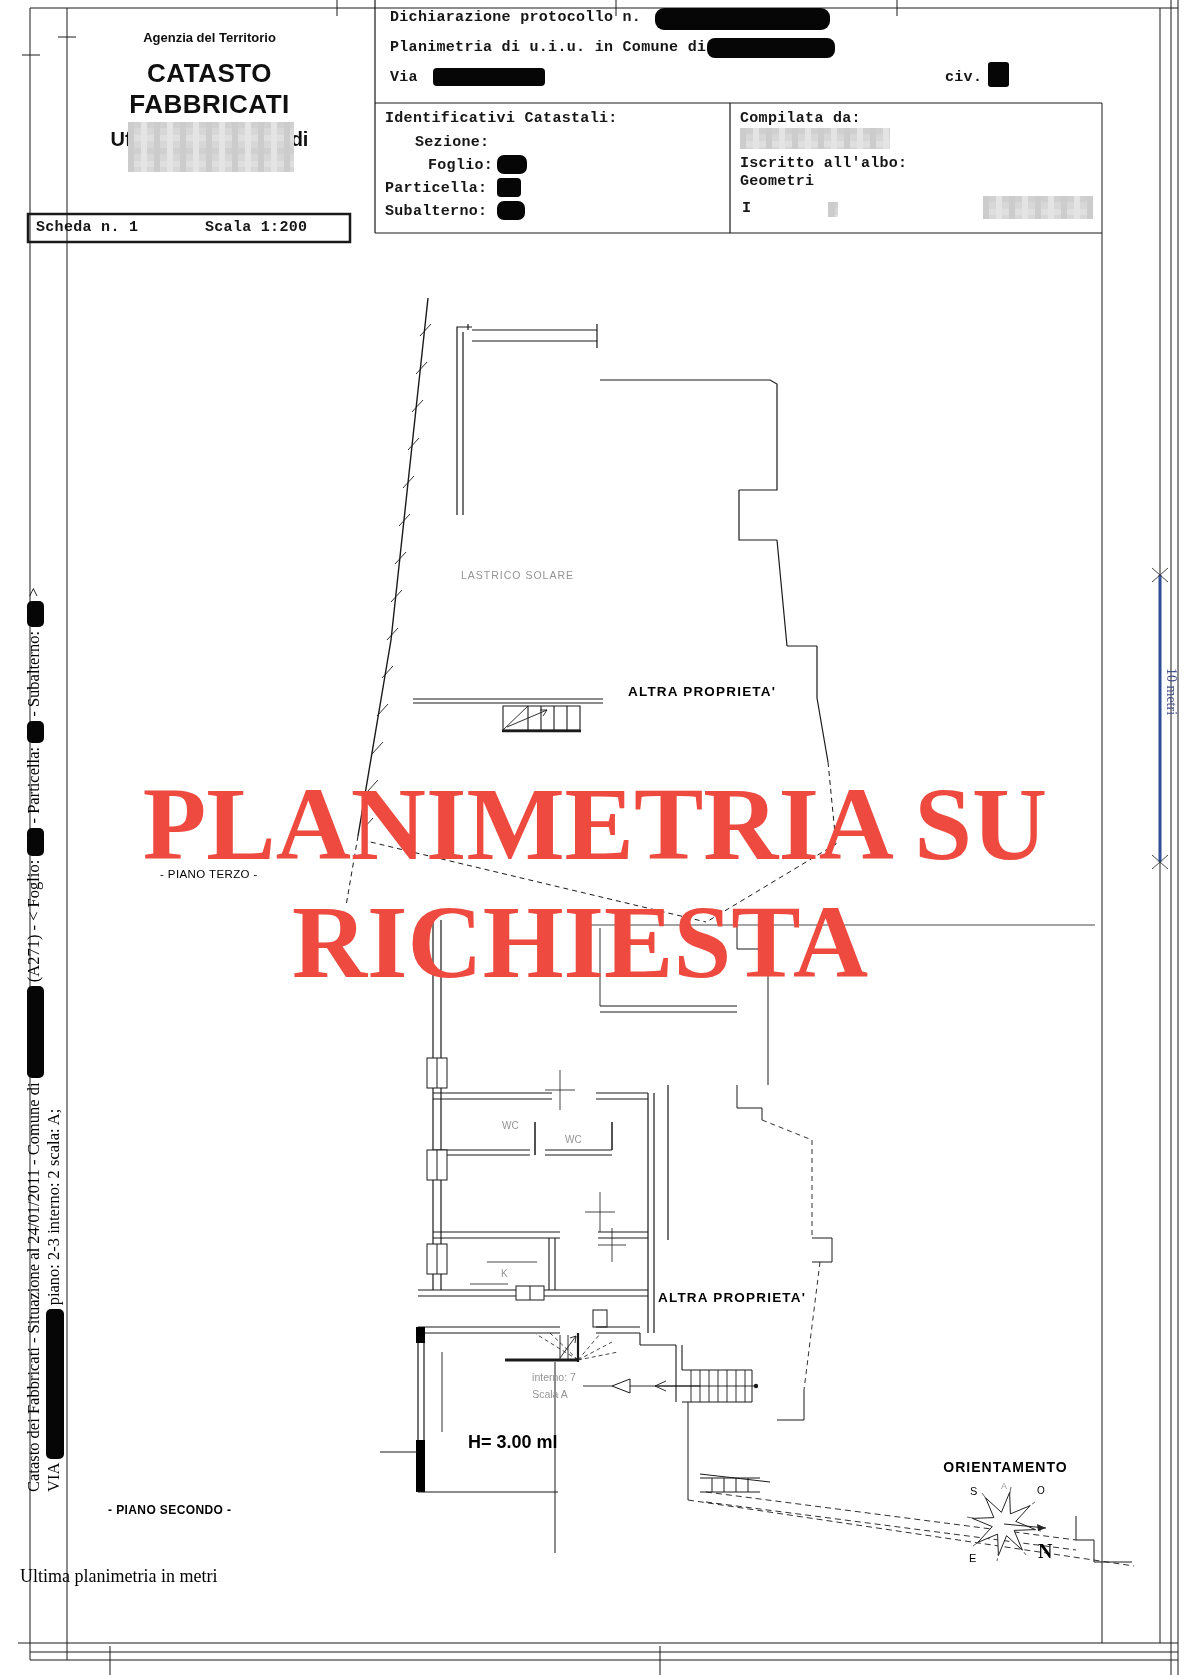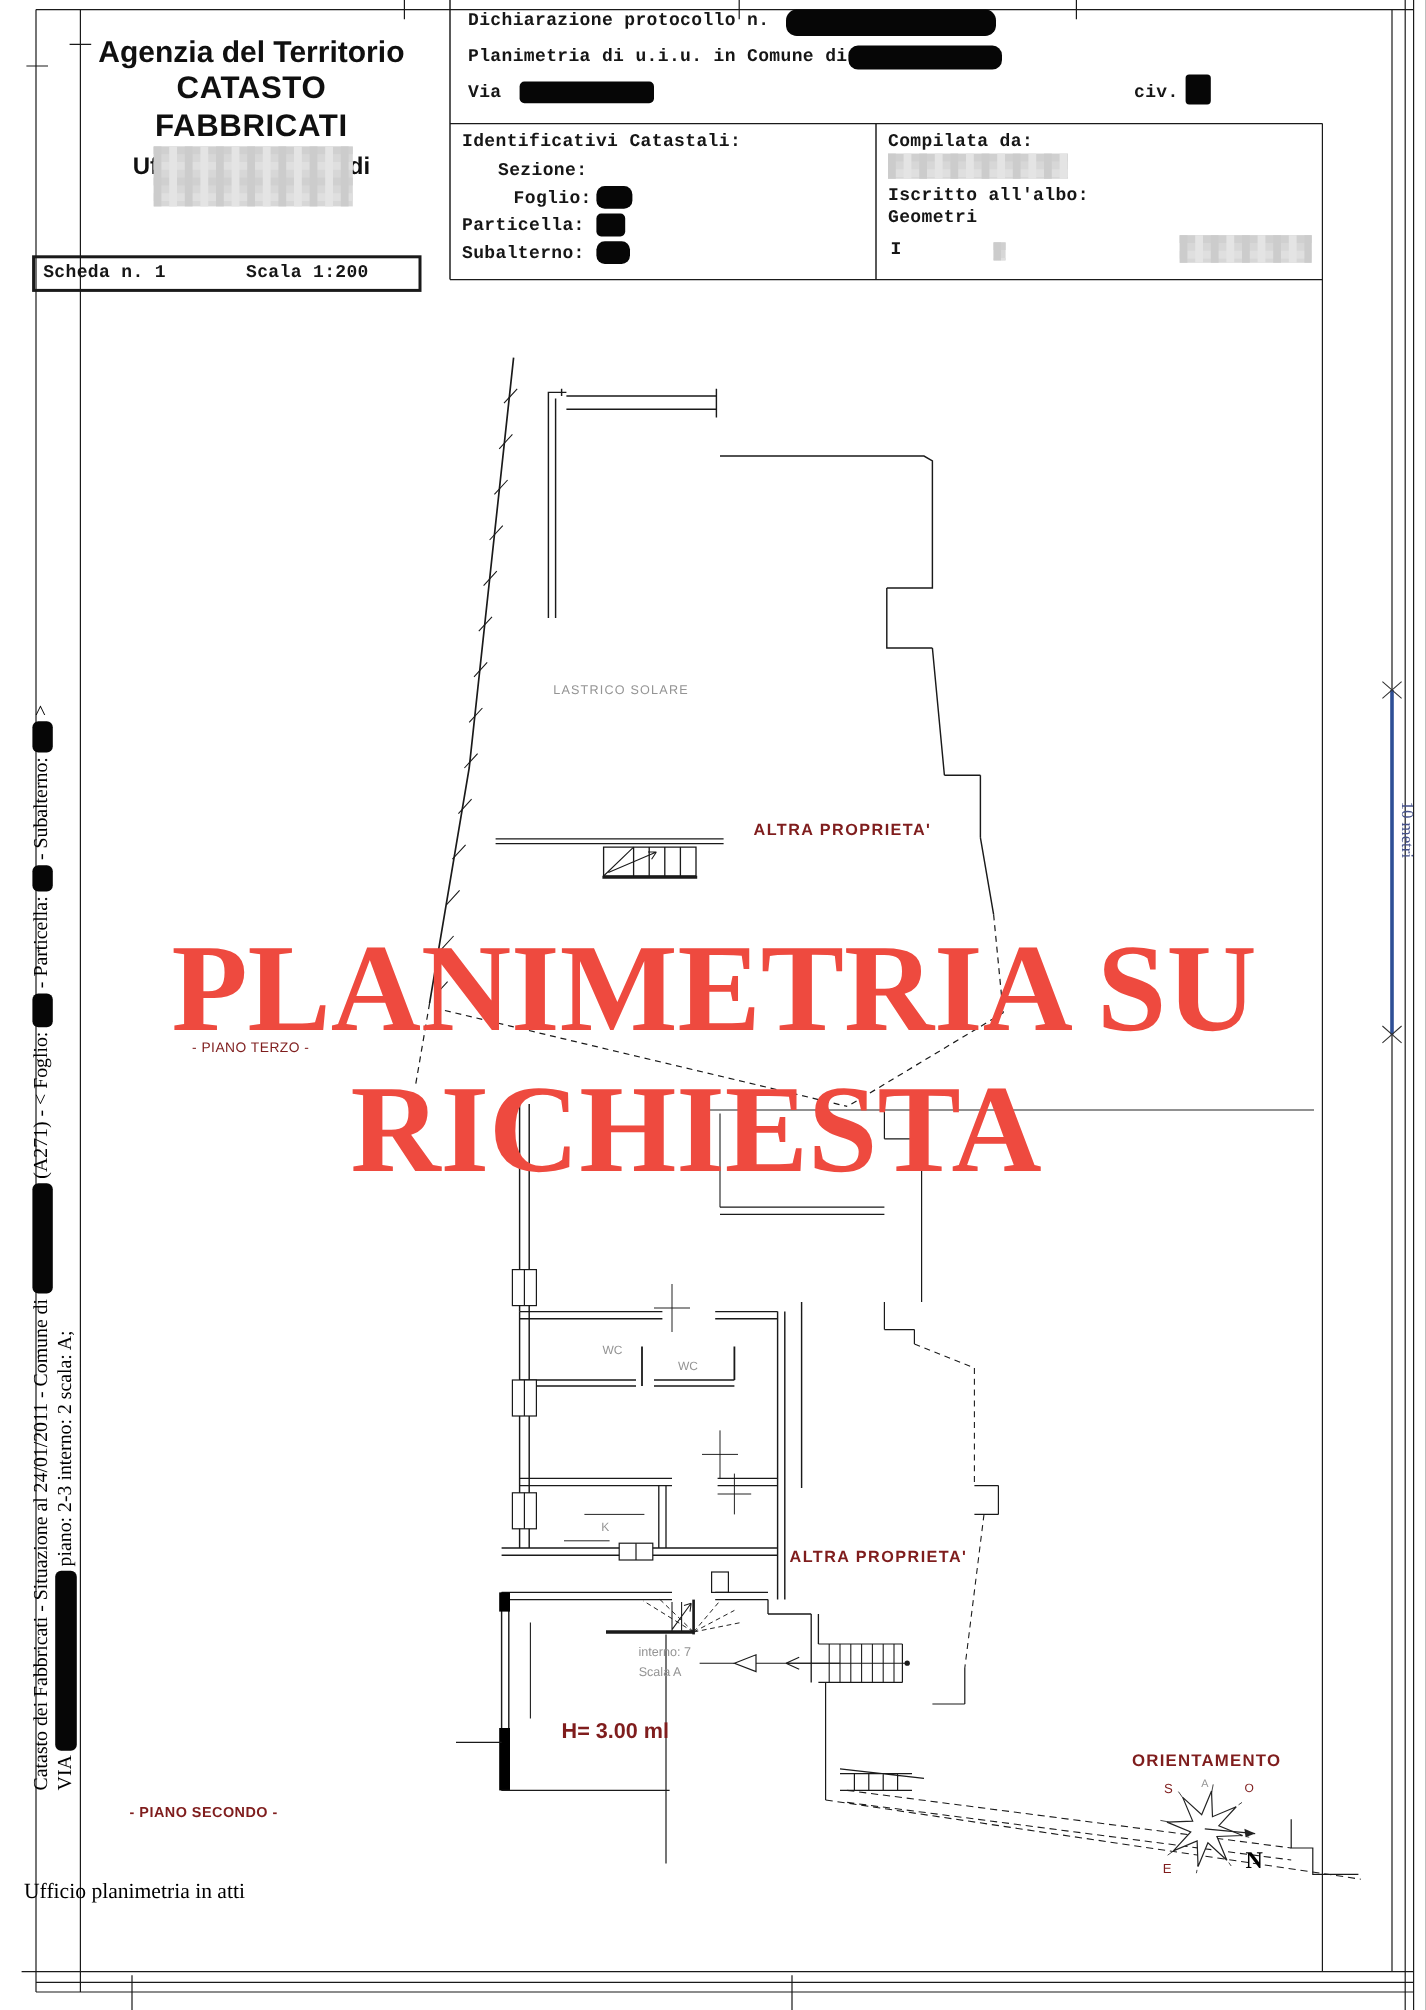--- a/index.html
+++ b/index.html
@@ -19,21 +19,21 @@
   .blob.abs{position:absolute;}
   
   .px{background-color:#d7d7d7;
       background-image:linear-gradient(90deg,#cccccc 25%,transparent 25%,transparent 50%,#e4e4e4 50%,#e4e4e4 75%,transparent 75%),
                        linear-gradient(#d0d0d0 25%,transparent 25%,transparent 50%,#dfdfdf 50%,#dfdfdf 75%,transparent 75%);
       background-size:26px 26px;}
   
   .wm{font-family:"Liberation Serif","DejaVu Serif",serif;font-weight:bold;color:#ee4a3f;
       text-align:center;line-height:1;white-space:nowrap;}
   
-  .plabel{font-family:"Liberation Sans",sans-serif;color:#7f1d1d;white-space:nowrap;}
+  .plabel{font-family:"Liberation Sans",sans-serif;color:#000000;white-space:nowrap;}
   .gray{color:#949494;}
   
   .vup{position:absolute;transform-origin:0 0;transform:rotate(-90deg);white-space:nowrap;}
   
   .vdown{position:absolute;transform-origin:0 0;transform:rotate(90deg);white-space:nowrap;}
 </style>
 </head>
 <body>
 
 <div id="page">
@@ -133,21 +133,21 @@
     </g>
 
     <g stroke="#222" fill="none">
       <path stroke-width="0.7" stroke-dasharray="7 3 1.5 3" d="M1011 1487 L997 1561 M967 1517 L1041 1531 M973 1546 L1035 1502 M982 1493 L1026 1555"></path>
       <polygon stroke-width="1" fill="#ffffff" points="1009.6,1492.5 1010.4,1513.9 1030.2,1505.6 1015.7,1521.4 1035.5,1529.6 1014.1,1530.4 1022.4,1550.2 1006.6,1535.7 998.4,1555.5 997.6,1534.1 977.8,1542.4 992.3,1526.6 972.5,1518.4 993.9,1517.6 985.6,1497.8 1001.4,1512.3"></polygon>
       <path stroke-width="1" d="M1004 1524 L1046 1528"></path>
       <polygon points="1046,1528 1037,1524 1038,1531" fill="#222" stroke="none"></polygon>
     </g>
   </svg>
 
-  <div class="abs agency" style="left:67px;top:30px;width:285px;font-size:25px;">Agenzia del Territorio</div>
+  <div class="abs agency" style="left:67px;top:30px;width:285px;font-size:13px;">Agenzia del Territorio</div>
   <div class="abs agency" style="left:67px;top:58px;width:285px;font-size:26px;letter-spacing:.5px;">CATASTO FABBRICATI</div>
   <div class="abs agency" style="left:67px;top:80px;width:285px;font-size:20px;margin-top:48px;">Ufficio Provinciale di</div>
   <div class="abs px" style="left:128px;top:122px;width:166px;height:50px;"></div>
 
   <div class="abs mono" style="left:390px;top:9px;">Dichiarazione protocollo n.</div>
   <span class="blob abs" style="left:655px;top:8px;width:175px;height:22px;border-radius:9px;"></span>
 
   <div class="abs mono" style="left:390px;top:39px;">Planimetria di u.i.u. in Comune di</div>
   <span class="blob abs" style="left:707px;top:38px;width:128px;height:20px;border-radius:8px;"></span>
 
@@ -212,15 +212,15 @@
     <span>- Subalterno:</span>
     <span class="blob" style="width:26px;height:17px;"></span>
     <span>&gt;</span>
   </div>
   <div class="vup serif" style="left:44px;top:1492px;font-size:16.5px;">
     <span>VIA</span>
     <span class="blob" style="width:150px;height:18px;"></span>
     <span>piano: 2-3 interno: 2 scala: A;</span>
   </div>
 
-  <div class="abs serif" style="left:20px;top:1566px;font-size:18px;">Ufficio planimetria in atti</div>
+  <div class="abs serif" style="left:20px;top:1566px;font-size:18px;">Ultima planimetria in metri</div>
 
 </div>
 
 </body></html>

